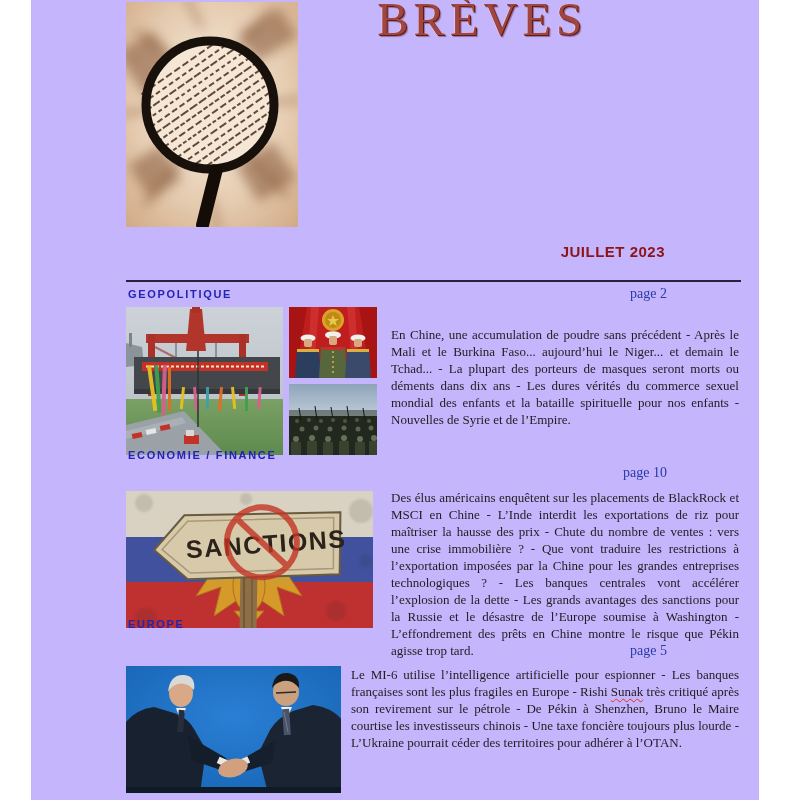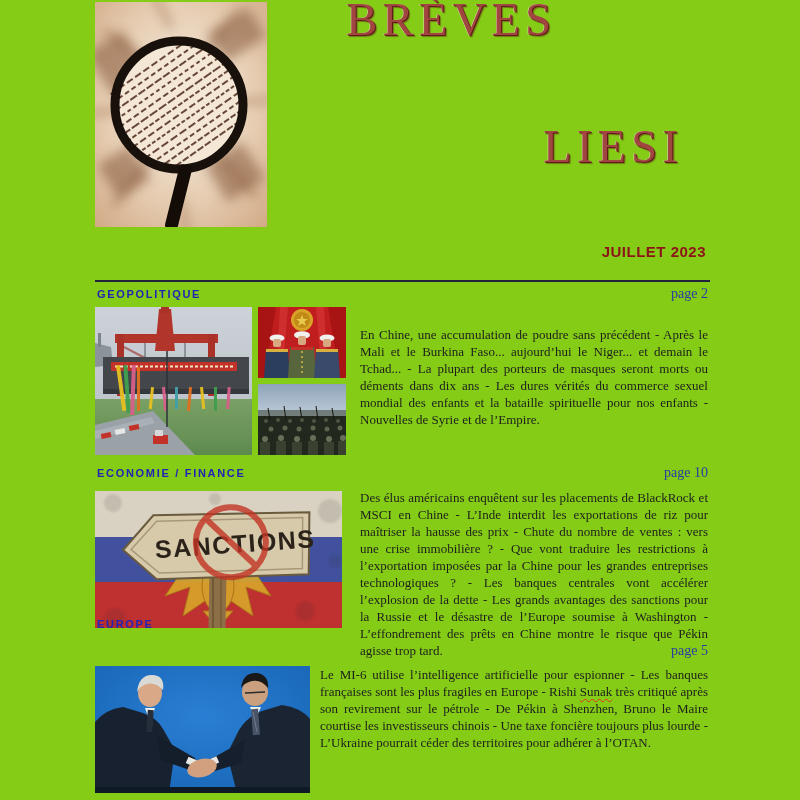--- a/index.html
+++ b/index.html
@@ -1,19 +1,19 @@
 <!DOCTYPE html>
 <html><head>
 <meta charset="utf-8">
 <style>
   * { margin:0; padding:0; box-sizing:border-box; }
   html,body { background:#ffffff; }
   #page {
-    position:relative; width:800px; height:800px; background:#84cc16;
-    overflow:hidden; font-family:"Liberation Serif", serif;
+    position:relative; width:728px; height:800px; background:#c4b5fd;
+    overflow:hidden; font-family:"Liberation Serif", serif;margin-left:31px;
   }
   
   .title-line {
     position:absolute; font-family:"Liberation Serif", serif;
     font-size:47px; font-weight:normal; letter-spacing:5px; color:#a0453f;
     text-shadow:1px 1px 0 #5f1b18, 2px 2px 1px rgba(95,27,24,.45), -0.5px -0.5px 0 rgba(255,240,235,.7);
     white-space:nowrap;
   }
   .issue-date {
     position:absolute; top:243px; right:94px;
@@ -93,21 +93,20 @@
         <line x1="27" y1="135" x2="141" y2="135" stroke-dasharray="5 3"></line>
         <line x1="31" y1="143" x2="137" y2="143" stroke-dasharray="6 2"></line>
         <line x1="37" y1="151" x2="131" y2="151" stroke-dasharray="7 2"></line>
       </g>
       <circle cx="84" cy="103" r="64" fill="none" stroke="#18100a" stroke-width="9"></circle>
       <rect x="77" y="162" width="13" height="66" rx="4" transform="rotate(14 83 195)" fill="#140c06"></rect>
     </svg>
   </figure>
 
   <div class="title-line" style="left:346px; top:-8px;">BRÈVES</div>
-  <div class="title-line" style="left:543px; top:119px;">LIESI</div>
 
   <div class="issue-date">JUILLET 2023</div>
   <div class="masthead-rule"></div>
 
   <div class="section-label" style="left:97px; top:288px;">GEOPOLITIQUE</div>
   <div class="page-label" style="right:92px; top:286px;">page 2</div>
 
   <figure style="left:95px; top:307px; width:157px; height:148px;">
     <svg viewBox="0 0 157 148" preserveAspectRatio="none">
       <defs>
@@ -253,21 +252,21 @@
         <rect x="34" y="58" width="10" height="13"></rect>
           <rect x="50" y="57" width="10" height="14"></rect>
         <rect x="66" y="58" width="10" height="13"></rect>
           <rect x="80" y="57" width="8" height="14"></rect>
       </g>
     </svg>
   </figure>
 
   <p class="summary" style="left:360px; top:326px; width:348px;">En Chine, une accumulation de poudre sans précédent - Après le Mali et le Burkina Faso... aujourd’hui le Niger... et demain le Tchad... - La plupart des porteurs de masques seront morts ou déments dans dix ans - Les dures vérités du commerce sexuel mondial des enfants et la bataille spirituelle pour nos enfants - Nouvelles de Syrie et de l’Empire.</p>
 
-  <div class="section-label" style="left:97px; top:467px;">ECONOMIE / FINANCE</div>
+  <div class="section-label" style="left:97px; top:449px;">ECONOMIE / FINANCE</div>
   <div class="page-label" style="right:92px; top:465px;">page 10</div>
 
   <figure style="left:95px; top:491px; width:247px; height:137px;">
     <svg viewBox="0 0 247 137" preserveAspectRatio="none">
       <defs>
         <filter id="grunge" x="-10%" y="-10%" width="120%" height="120%">
             <feGaussianBlur stdDeviation="1"></feGaussianBlur>
           </filter>
       </defs>
 

